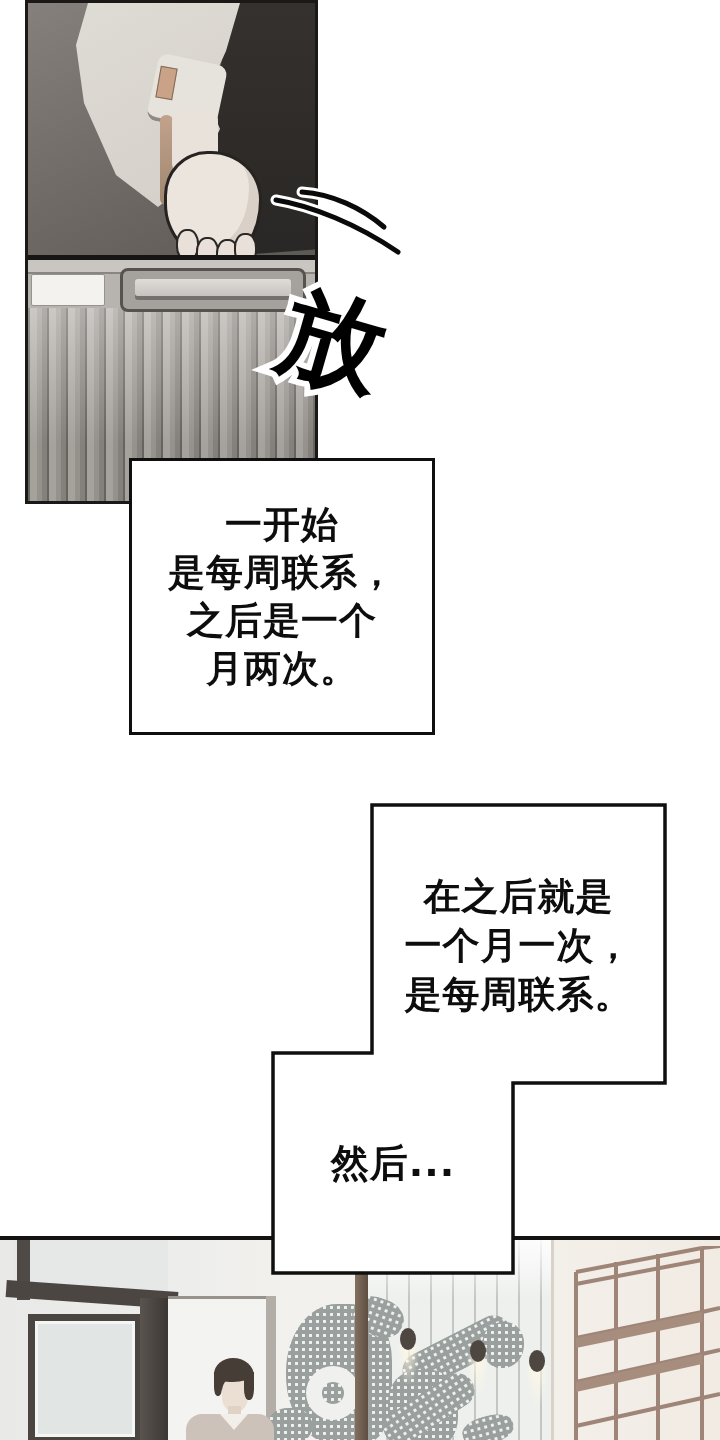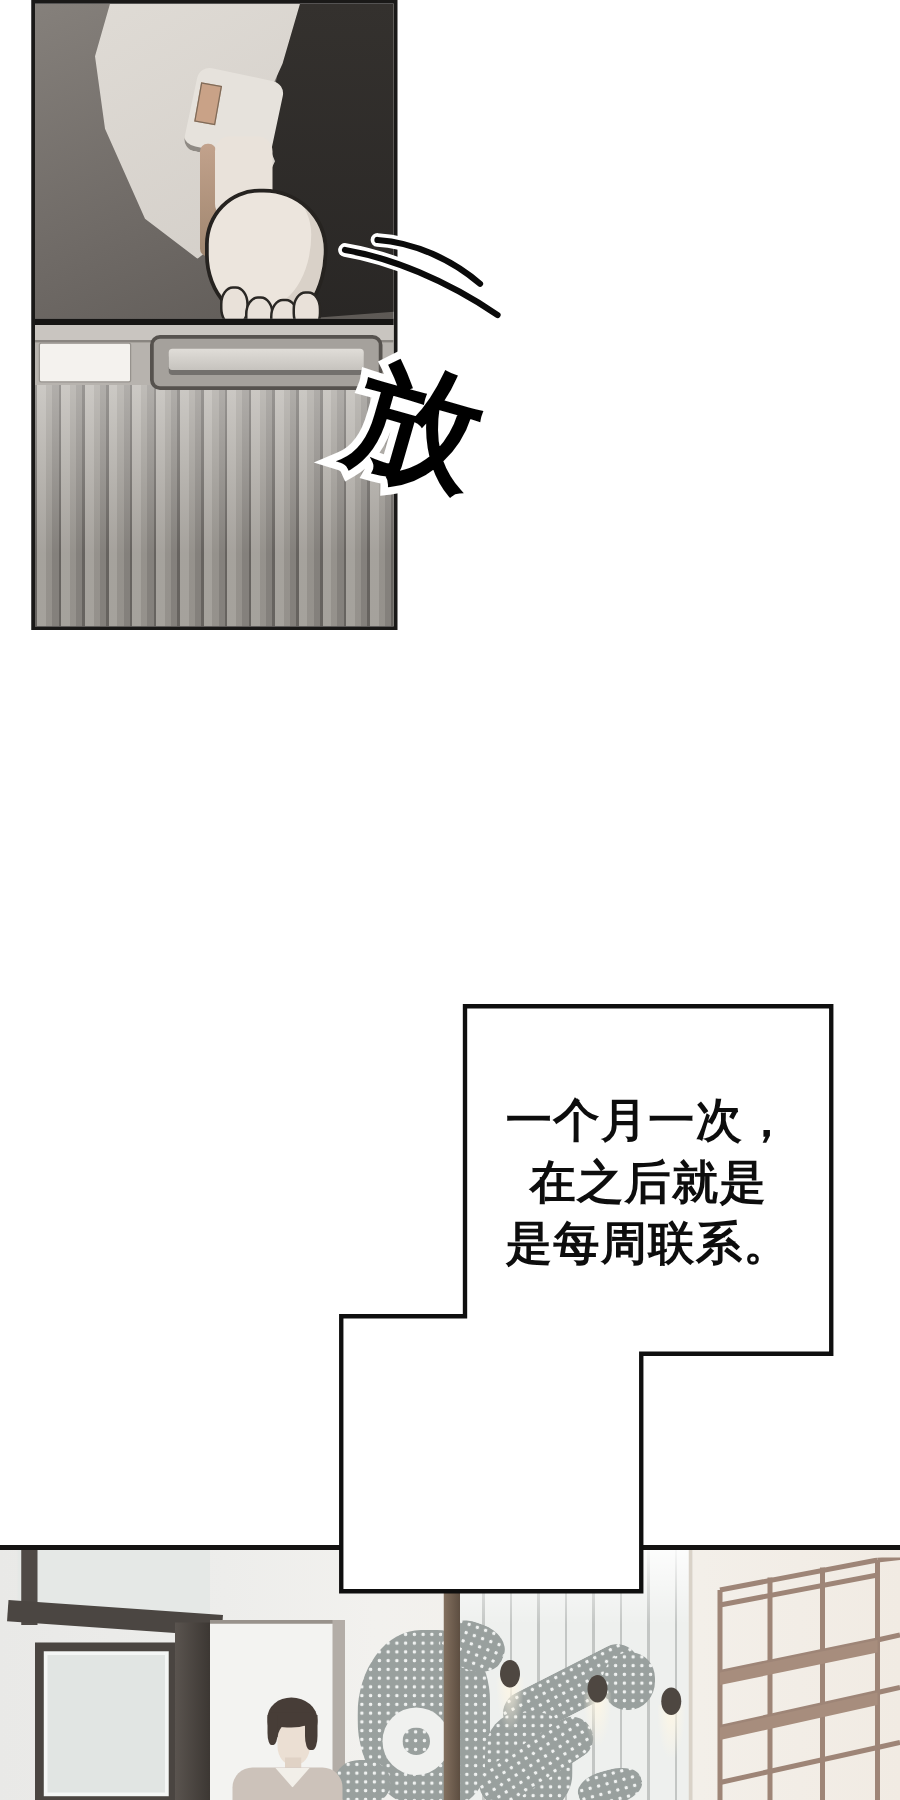--- a/index.html
+++ b/index.html
@@ -90,28 +90,37 @@
     <path d="M 14 20 C 50 26, 95 44, 136 72" fill="none" stroke="#ffffff" stroke-width="11" stroke-linecap="round"></path>
     <path d="M 40 12 C 70 14, 100 28, 122 47" fill="none" stroke="#0a0a0a" stroke-width="5" stroke-linecap="round"></path>
     <path d="M 14 20 C 50 26, 95 44, 136 72" fill="none" stroke="#0a0a0a" stroke-width="5" stroke-linecap="round"></path>
   </svg>
 
   <svg class="abs" style="left:248px;top:258px;z-index:2;" width="170" height="165" viewBox="0 0 170 165">
     <text x="85" y="118" text-anchor="middle" transform="rotate(16 85 82)" style="font-family:'DejaVu Sans',sans-serif;font-weight:900;font-size:104px;
                  paint-order:stroke;stroke:#ffffff;stroke-width:12;fill:#000000;">放</text>
   </svg>
 
+  <div class="box1 speechtext">
+    <span>一开始</span>
+    <span>是每周联系，</span>
+    <span>之后是一个</span>
+    <span>月两次。</span>
+  </div>
 
   <svg class="abs" style="left:270px;top:802px;z-index:3;" width="399" height="475" viewBox="0 0 399 475">
     <polygon points="102,3 395,3 395,281 243,281 243,471 3,471 3,251 102,251" fill="#ffffff" stroke="#0f0f0f" stroke-width="3.5"></polygon>
   </svg>
   <div class="box2text speechtext">
+    <div>在之后就是</div>
     <div>一个月一次，</div>
-    <div>在之后就是</div>
     <div>是每周联系。</div>
+  </div>
+  <div class="box3text speechtext">
+    <div>然后...</div>
   </div>
 
   <section class="panel2">
     <div class="p2bg"></div>
 
     <div class="abs" style="left:14px;top:0;width:154px;height:56px;background:#e5e8e6;"></div>
     <div class="abs" style="left:17px;top:0;width:13px;height:60px;background:#4f4a46;"></div>
     <div class="abs" style="left:6px;top:46px;width:172px;height:17px;background:#4b4642;transform:rotate(4deg);"></div>
     <div class="abs" style="left:28px;top:74px;width:114px;height:130px;background:#e1e5e3;border:7px solid #4a4541;box-sizing:border-box;box-shadow:inset 0 0 0 3px #f4f6f5;"></div>
     <div class="abs" style="left:140px;top:58px;width:28px;height:146px;background:linear-gradient(90deg,#5a544f,#3c3733);"></div>

